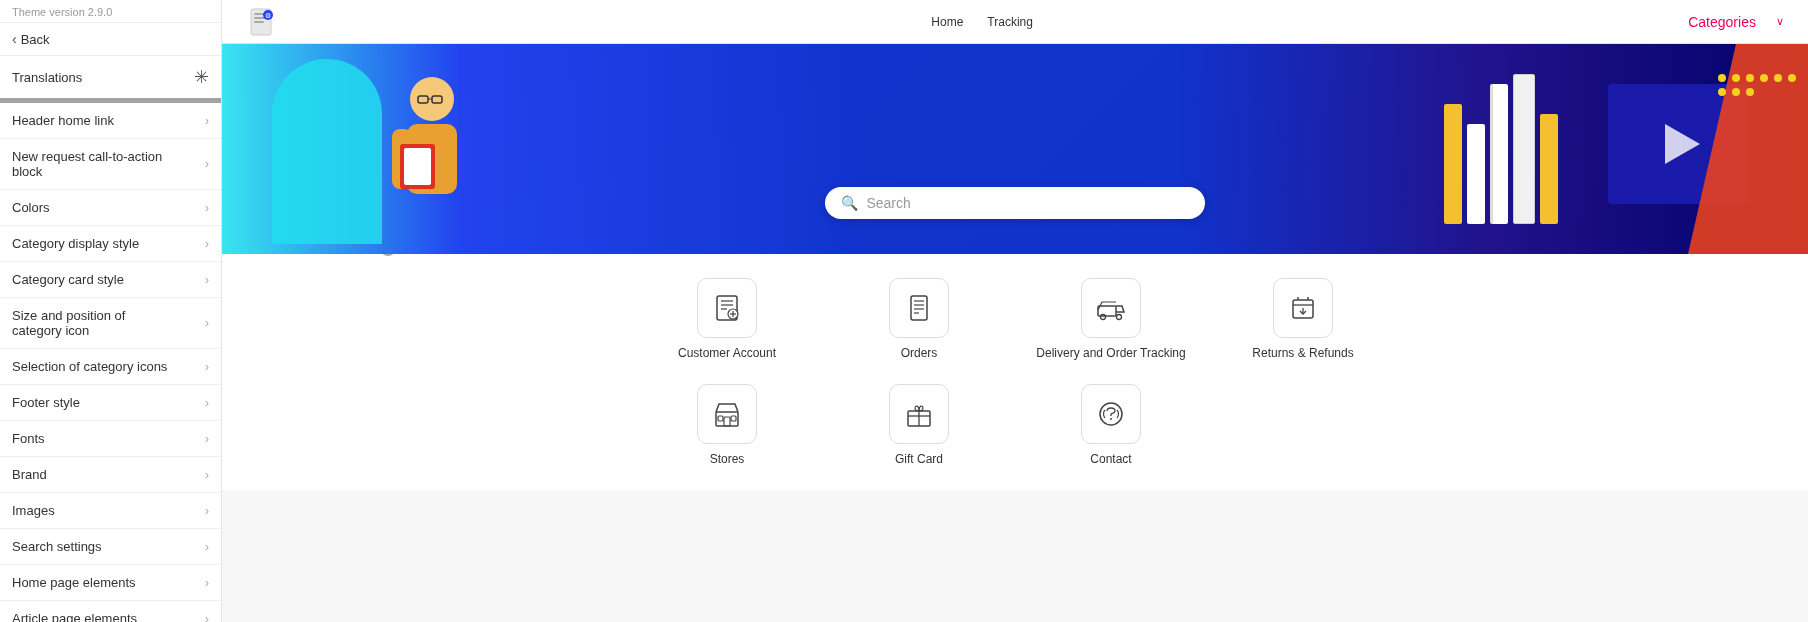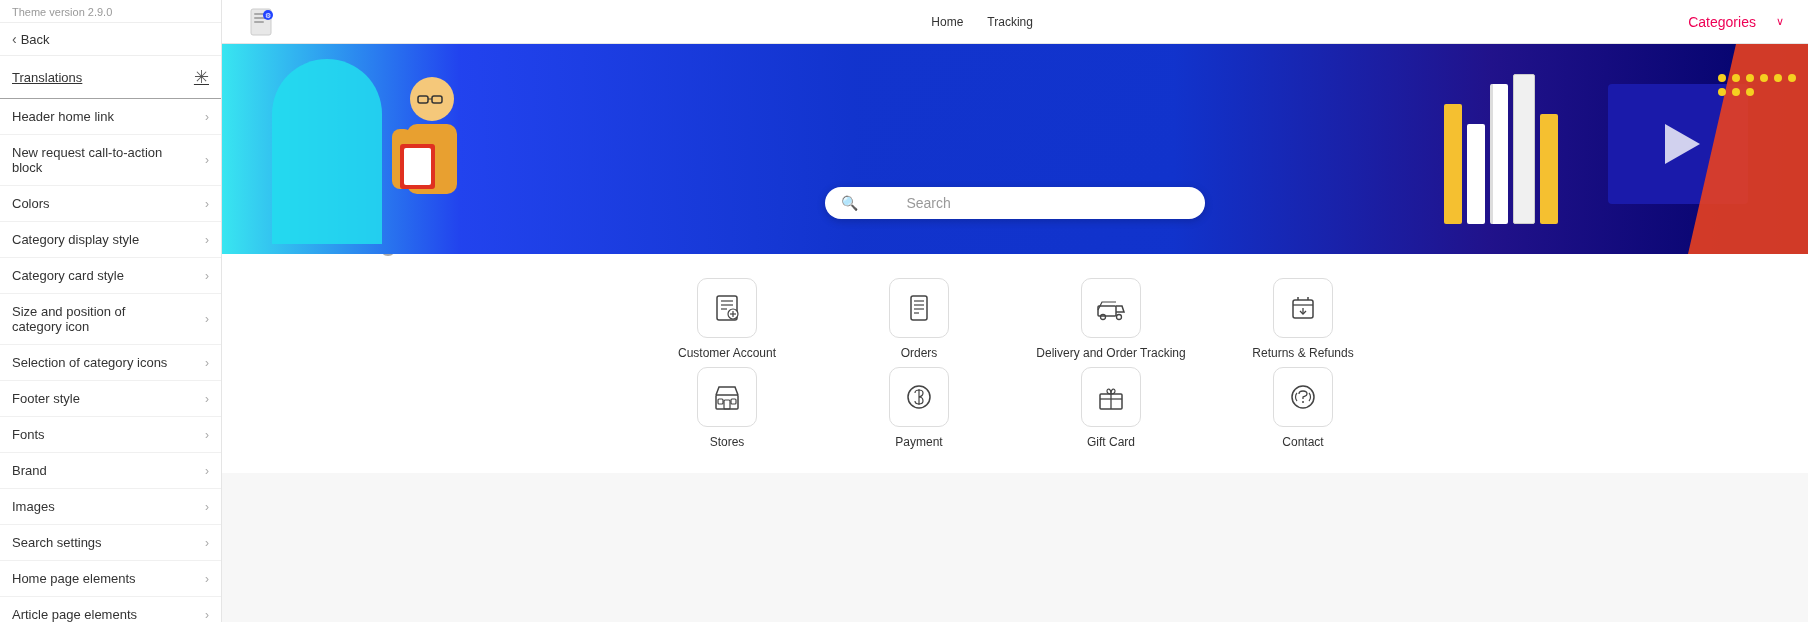--- a/index.html
+++ b/index.html
@@ -48,22 +48,21 @@
     }
     .sidebar-item .chevron { color: #aaa; font-size: 12px; }
 
     .translations-row {
       display: flex;
       align-items: center;
       justify-content: space-between;
       padding: 10px 12px;
       font-size: 13px;
       color: #333;
-      border-bottom: 1px solid #a3a3a3;
-      text-decoration: underline;
+      border-bottom: 5px solid #a3a3a3;
     }
     .translations-icon { font-size: 18px; color: #555; }
 
     
     .main {
       flex: 1;
       display: flex;
       flex-direction: column;
       overflow: hidden;
       background: #fff;
@@ -117,31 +116,31 @@
     .hero-search-inner {
       display: flex;
       align-items: center;
       background: #fff;
       border-radius: 50px;
       padding: 8px 16px;
       gap: 8px;
       box-shadow: 0 2px 8px rgba(0,0,0,0.2);
     }
     .search-icon-circle { color: #aaa; font-size: 14px; }
-    .search-text { color: #999; font-size: 14px; flex: 1; margin-left: 40px; }
+    .search-text { color: #999; font-size: 14px; flex: 1; }
 
     
     .categories-section {
       background: #fff;
       padding: 24px 16px;
     }
     .categories-grid {
       display: grid;
       grid-template-columns: repeat(4, 1fr);
-      gap: 7px 8px;
+      gap: 24px 8px;
       max-width: 760px;
       margin: 0 auto;
     }
     .category-item {
       display: flex;
       flex-direction: column;
       align-items: center;
       gap: 8px;
       cursor: pointer;
     }
@@ -416,29 +415,20 @@
                 <rect x="13" y="19" width="6" height="9" rx="1" fill="none" stroke="#444" stroke-width="1.2"></rect>
                 <rect x="7" y="18" width="5" height="5" rx="1" fill="none" stroke="#444" stroke-width="1.2"></rect>
                 <rect x="20" y="18" width="5" height="5" rx="1" fill="none" stroke="#444" stroke-width="1.2"></rect>
               </svg>
           </div>
           <span class="category-label">Stores</span>
         </div>
         <div class="category-item">
           <div class="category-icon-wrap">
             <svg width="32" height="32" viewBox="0 0 32 32" fill="none">
-                <circle cx="16" cy="16" r="11" fill="none" stroke="#444" stroke-width="1.5"></circle>
-                <path d="M16 8 L16 24 M12 12 Q12 9 16 9 Q20 9 20 12 Q20 15 16 16 Q20 16 20 20 Q20 23 16 23 Q12 23 12 20" fill="none" stroke="#444" stroke-width="1.2"></path>
-              </svg>
-          </div>
-          <span class="category-label">Payment</span>
-        </div>
-        <div class="category-item">
-          <div class="category-icon-wrap">
-            <svg width="32" height="32" viewBox="0 0 32 32" fill="none">
                 <rect x="5" y="13" width="22" height="15" rx="1" fill="none" stroke="#444" stroke-width="1.5"></rect>
                 <line x1="5" y1="18" x2="27" y2="18" stroke="#444" stroke-width="1.3"></line>
                 <line x1="16" y1="13" x2="16" y2="28" stroke="#444" stroke-width="1.3"></line>
                 <path d="M16 13 C16 13 12 13 12 10 C12 7 16 7 16 13" fill="none" stroke="#444" stroke-width="1.2"></path>
                 <path d="M16 13 C16 13 20 13 20 10 C20 7 16 7 16 13" fill="none" stroke="#444" stroke-width="1.2"></path>
               </svg>
           </div>
           <span class="category-label">Gift Card</span>
         </div>
         <div class="category-item">

